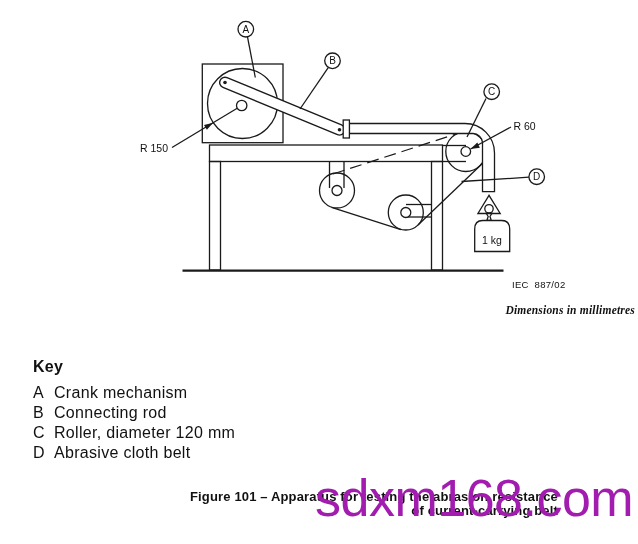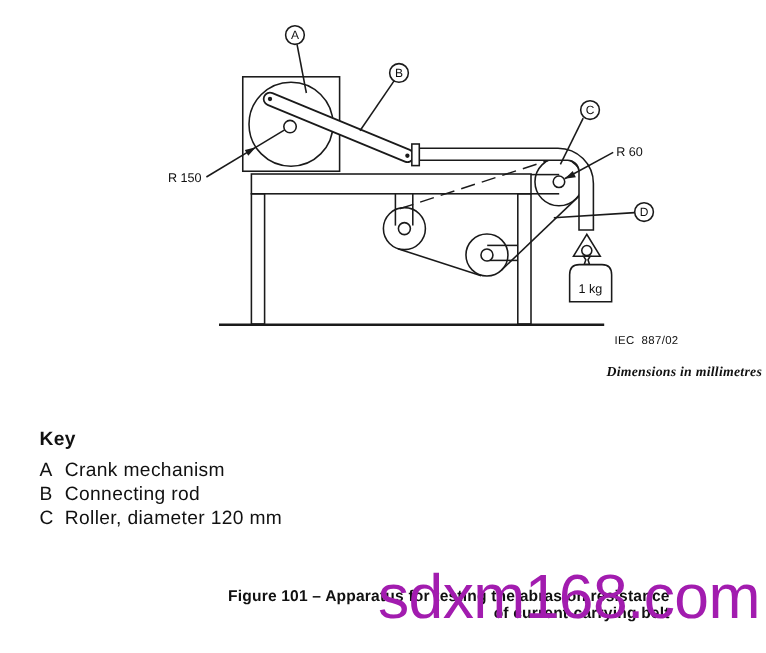--- a/index.html
+++ b/index.html
@@ -136,20 +136,23 @@
     <div class="key-title">Key</div>
     <div class="key-row">
       <span class="key-letter">A</span><span>Crank mechanism</span>
     </div>
     <div class="key-row">
       <span class="key-letter">B</span><span>Connecting rod</span>
     </div>
     <div class="key-row">
       <span class="key-letter">C</span><span>Roller, diameter 120 mm</span>
     </div>
+    <div class="key-row">
+      <span class="key-letter">D</span><span>Abrasive cloth belt</span>
+    </div>
   </div>
 
   <div class="caption">
     <div>Figure 101 – Apparatus for testing the abrasion resistance</div>
     <div>of current-carrying belt</div>
   </div>
 
   <div class="watermark">sdxm168.com</div>
 
 </div>

